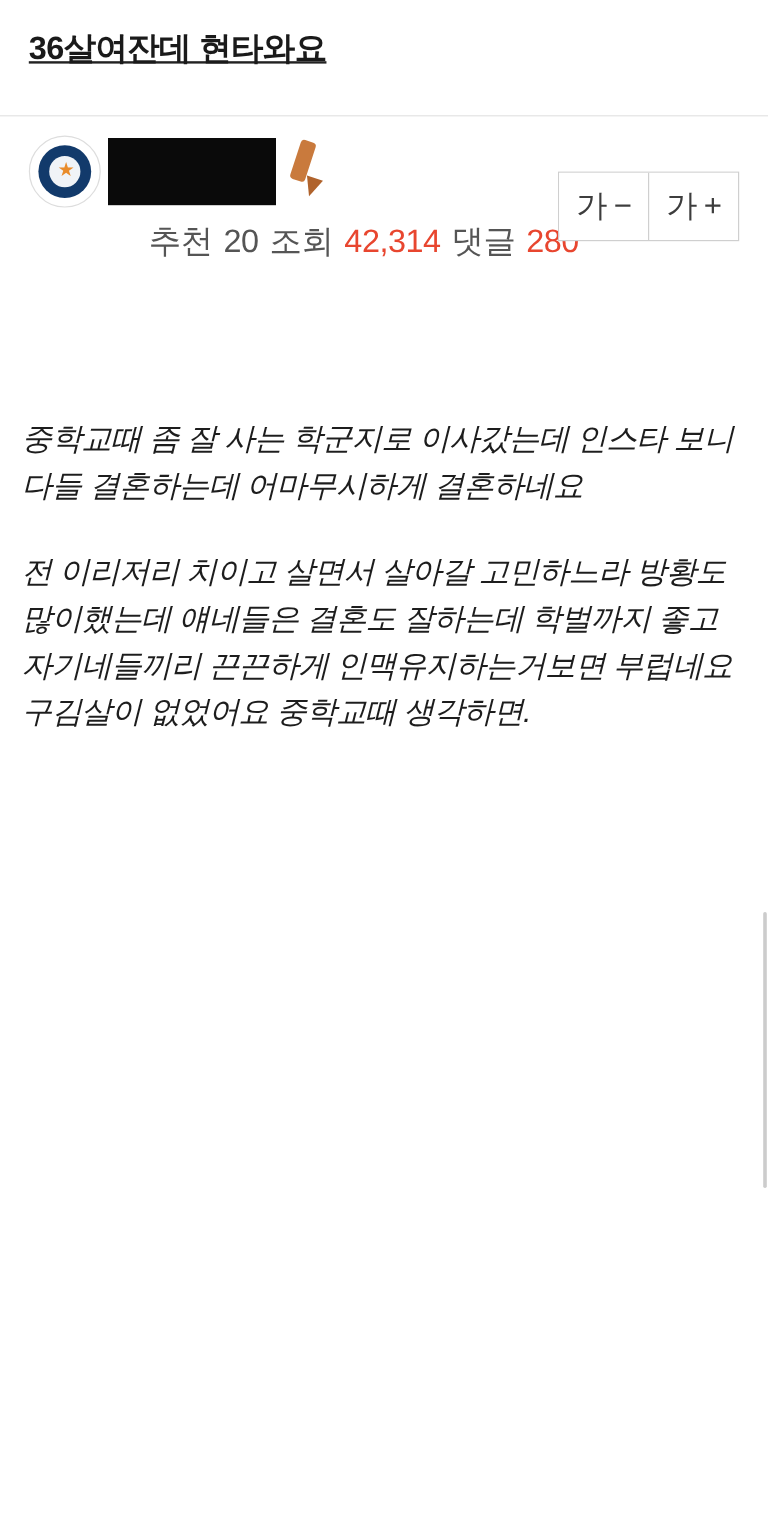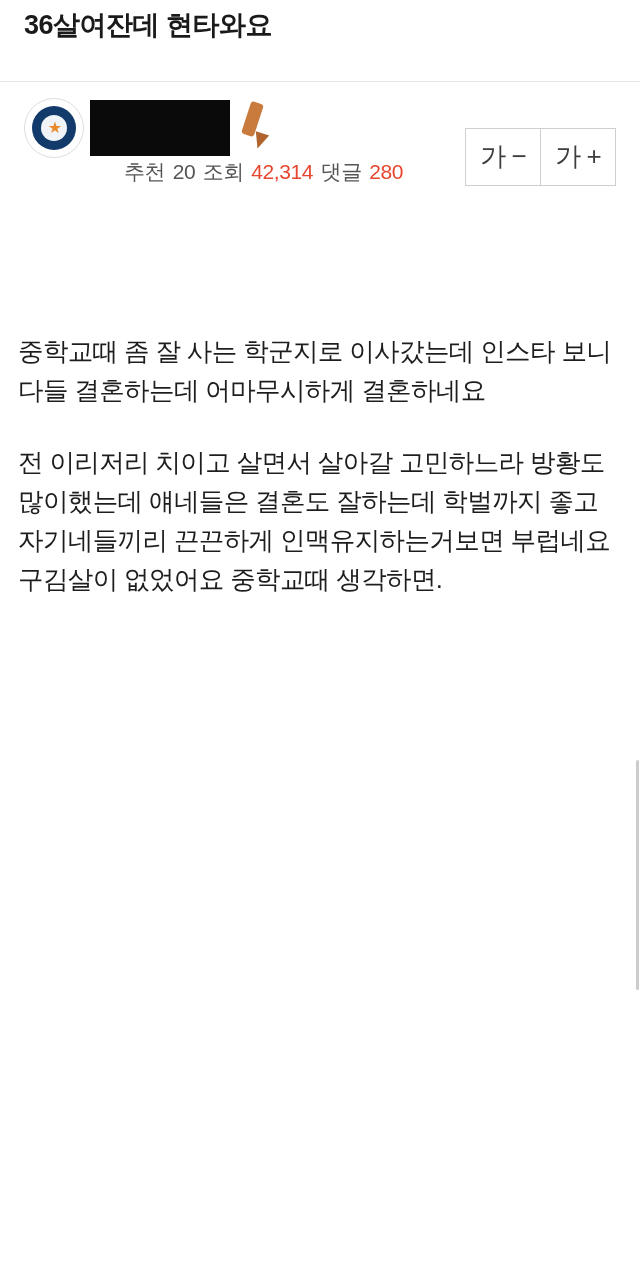--- a/index.html
+++ b/index.html
@@ -17,21 +17,22 @@
   }
   .page {
     width: 640px;
     height: 1280px;
     position: relative;
     box-sizing: border-box;
   }
 
   
   .post-header {
-    padding: 9px 24px 10px 24px;
+    padding: 24px 24px 10px 24px;
+    text-decoration: underline;
   }
   .post-title {
     font-size: 27px;
     font-weight: bold;
     letter-spacing: -0.5px;
     color: #1a1a1a;
     line-height: 1.25;
     margin: 0 0 14px 0;
   }
   .post-date {
@@ -120,22 +121,23 @@
     left: 19px;
     top: 33px;
     width: 0; height: 0;
     border-left: 7px solid transparent;
     border-right: 7px solid transparent;
     border-top: 16px solid #b0632c;
     transform: rotate(18deg);
   }
 
   .stats-row {
+    margin-top: 10px;
     padding-left: 100px;
-    font-size: 21px;
+    font-size: 27px;
     color: #555555;
     letter-spacing: -0.4px;
   }
   .stats-row .num-red {
     color: #e8462f;
   }
   .stats-row span {
     margin-right: 2px;
   }
 
@@ -168,20 +170,21 @@
     margin-top: 100px;
     font-size: 25.5px;
     line-height: 1.52;
     color: #1d1d1d;
     letter-spacing: -0.6px;
     word-break: keep-all;
   }
   .para {
     margin: 0 0 34px 0;
     white-space: pre-wrap;
+    font-style: italic;
   }
   .para:last-child {
     margin-bottom: 11px;
   }
 
   
   .scroll-hint {
     position: absolute;
     right: 1px;
     top: 760px;

